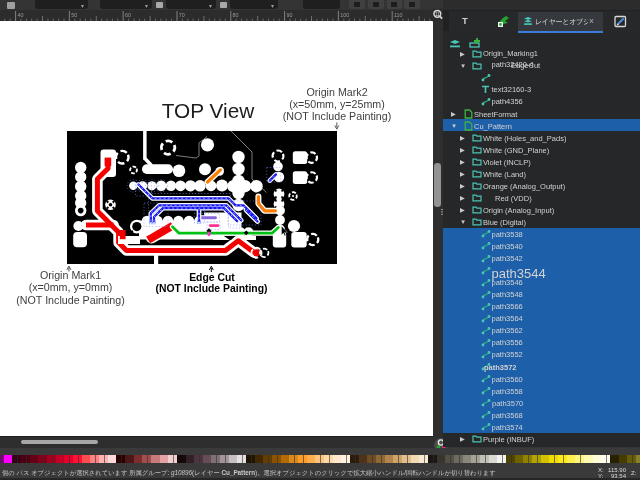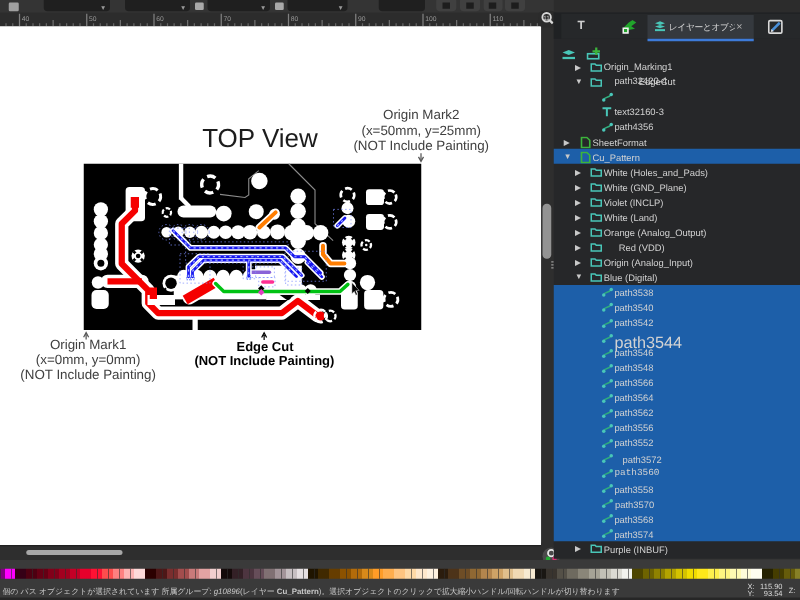--- a/index.html
+++ b/index.html
@@ -541,29 +541,29 @@
       </svg>
     </div>
     <div class="abs" style="left:48.5px;top:340.4px;color:#d2d2d2;font-size:7.5px;white-space:nowrap;">path3552</div>
     <div class="abs" style="left:37.5px;top:351.9px;">
       <svg width="10" height="9" xmlns="http://www.w3.org/2000/svg">
         <path d="M2,7 C3,3.5 6,6 8,2.5" fill="none" stroke="#2fae7d" stroke-width="1.3"></path>
         <circle cx="2" cy="7" r="1.4" fill="#49c6b8"></circle>
         <circle cx="8" cy="2.5" r="1.4" fill="#49c6b8"></circle>
       </svg>
     </div>
-    <div class="abs" style="left:55px;top:352.5px;color:#d2d2d2;font-size:7.5px;white-space:nowrap;">path3572</div>
+    <div class="abs" style="left:41px;top:352.5px;color:#d2d2d2;font-size:7.5px;white-space:nowrap;font-weight:bold;">path3572</div>
     <div class="abs" style="left:37.5px;top:364.0px;">
       <svg width="10" height="9" xmlns="http://www.w3.org/2000/svg">
         <path d="M2,7 C3,3.5 6,6 8,2.5" fill="none" stroke="#2fae7d" stroke-width="1.3"></path>
         <circle cx="2" cy="7" r="1.4" fill="#49c6b8"></circle>
         <circle cx="8" cy="2.5" r="1.4" fill="#49c6b8"></circle>
       </svg>
     </div>
-    <div class="abs" style="left:48.5px;top:364.6px;color:#d2d2d2;font-size:7.5px;white-space:nowrap;font-family:Liberation Mono, monospace;">path3560</div>
+    <div class="abs" style="left:48.5px;top:364.6px;color:#d2d2d2;font-size:7.5px;white-space:nowrap;">path3560</div>
     <div class="abs" style="left:37.5px;top:376.0px;">
       <svg width="10" height="9" xmlns="http://www.w3.org/2000/svg">
         <path d="M2,7 C3,3.5 6,6 8,2.5" fill="none" stroke="#2fae7d" stroke-width="1.3"></path>
         <circle cx="2" cy="7" r="1.4" fill="#49c6b8"></circle>
         <circle cx="8" cy="2.5" r="1.4" fill="#49c6b8"></circle>
       </svg>
     </div>
     <div class="abs" style="left:48.5px;top:376.6px;color:#d2d2d2;font-size:7.5px;white-space:nowrap;">path3558</div>
     <div class="abs" style="left:37.5px;top:388.1px;">
       <svg width="10" height="9" xmlns="http://www.w3.org/2000/svg">

